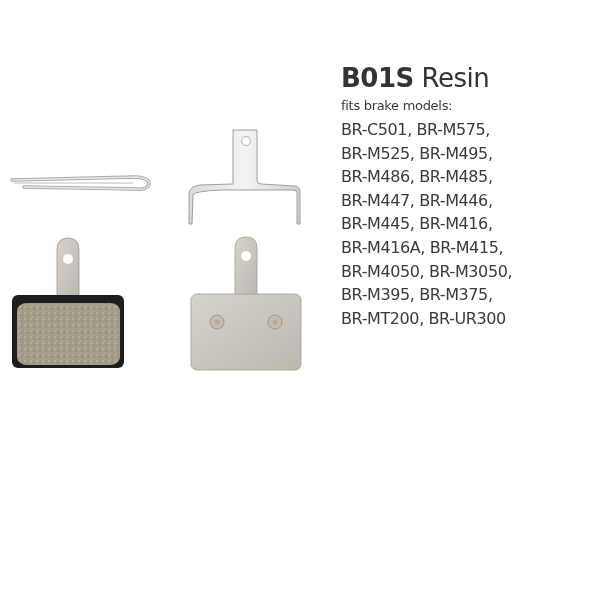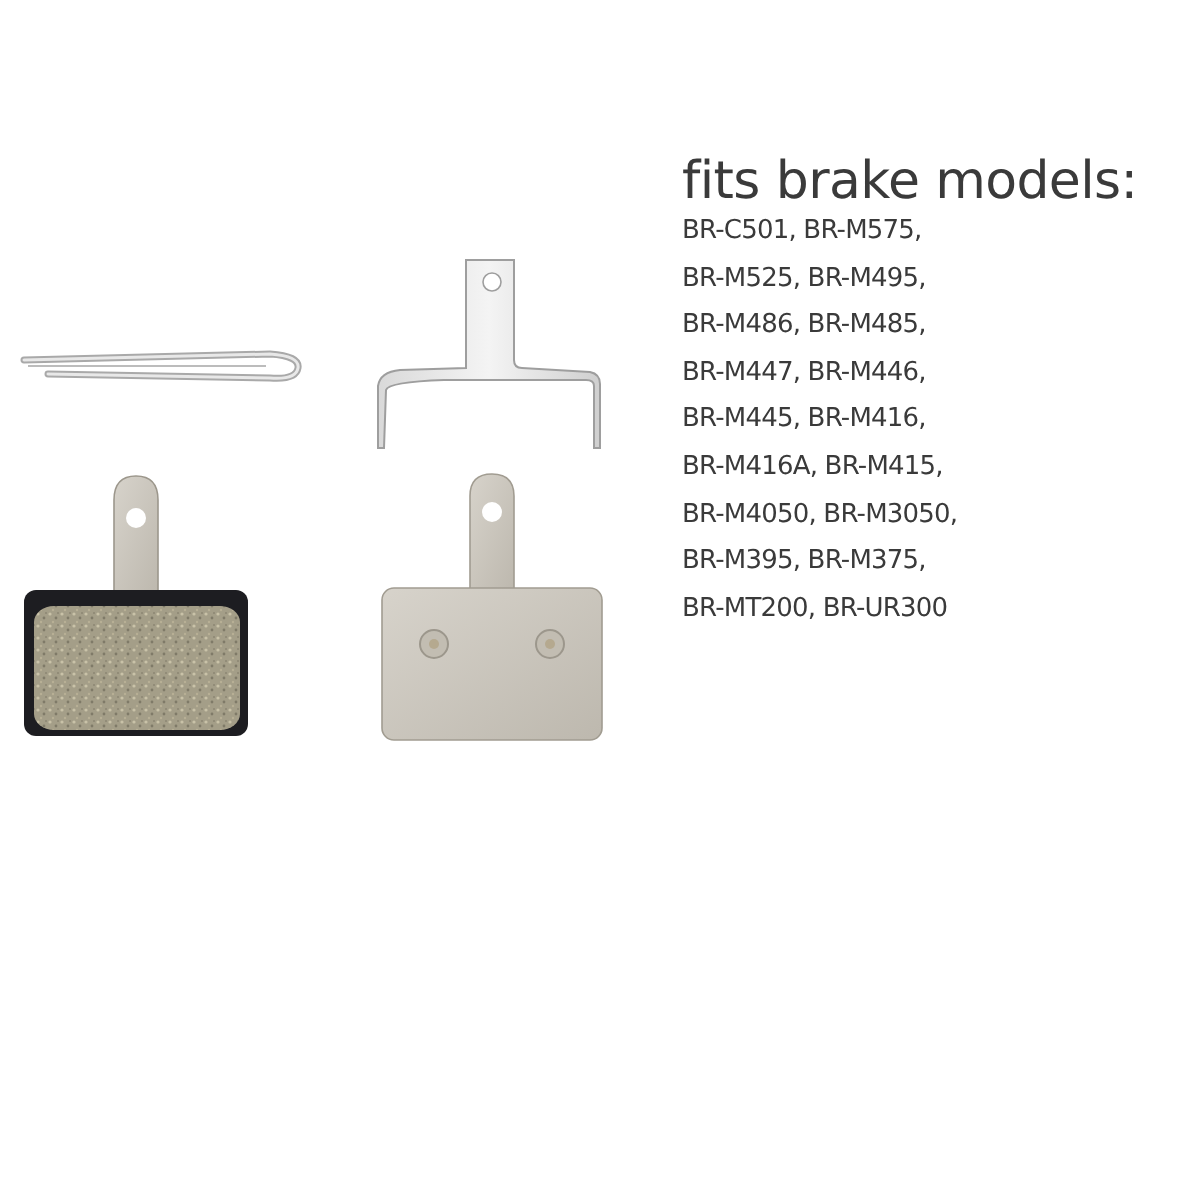--- a/index.html
+++ b/index.html
@@ -3,23 +3,23 @@
   <meta charset="utf-8">
   <style>
     html, body { margin: 0; padding: 0; }
     body { width: 600px; height: 600px; background: #ffffff; position: relative; overflow: hidden;
            font-family: "DejaVu Sans", "Liberation Sans", sans-serif; }
     .art { position: absolute; left: 0; top: 0; width: 330px; height: 600px; }
     .text { position: absolute; left: 341px; top: 63px; color: #3a3a3a; }
     .title { font-size: 26px; line-height: 30px; color: #333; white-space: nowrap; letter-spacing: -0.5px; }
     .title b { font-weight: bold; }
     .title span.sub { font-weight: normal; }
-    .subtitle { font-size: 26px; line-height: 25px; white-space: nowrap; letter-spacing: -0.3px; margin-top: 16px; }
+    .subtitle { font-size: 13px; line-height: 25px; white-space: nowrap; letter-spacing: -0.3px; }
     .models { margin: 0; padding: 0; list-style: none; }
-    .models li { font-size: 13px; line-height: 23.6px; white-space: nowrap; letter-spacing: -0.4px; }
+    .models li { font-size: 16px; line-height: 23.6px; white-space: nowrap; letter-spacing: -0.4px; }
   </style>
 </head>
 <body>
 
 <div class="art">
   <svg width="330" height="600" viewBox="0 0 330 600" xmlns="http://www.w3.org/2000/svg">
     <defs>
       <pattern id="resin" width="6" height="6" patternUnits="userSpaceOnUse">
         <rect width="6" height="6" fill="#a49e88"></rect>
         <circle cx="1" cy="1" r="0.8" fill="#c9c2a8"></circle>
@@ -62,20 +62,24 @@
       <rect x="191" y="294" width="110" height="76" rx="6" ry="6" fill="url(#metal)" stroke="#a19c91" stroke-width="0.8"></rect>
       <circle cx="217" cy="322" r="7" fill="#c2bdb2" stroke="#9c978c" stroke-width="1"></circle>
       <circle cx="217" cy="322" r="2.5" fill="#b5a98f"></circle>
       <circle cx="275" cy="322" r="7" fill="#c2bdb2" stroke="#9c978c" stroke-width="1"></circle>
       <circle cx="275" cy="322" r="2.5" fill="#b5a98f"></circle>
     </g>
   </svg>
 </div>
 
 <div class="text">
+  <div class="title">
+    <b>B01S</b>
+    <span class="sub">Resin</span>
+  </div>
   <div class="subtitle">fits brake models:</div>
   <ul class="models">
     <li>BR-C501, BR-M575,</li>
     <li>BR-M525, BR-M495,</li>
     <li>BR-M486, BR-M485,</li>
     <li>BR-M447, BR-M446,</li>
     <li>BR-M445, BR-M416,</li>
     <li>BR-M416A, BR-M415,</li>
     <li>BR-M4050, BR-M3050,</li>
     <li>BR-M395, BR-M375,</li>

